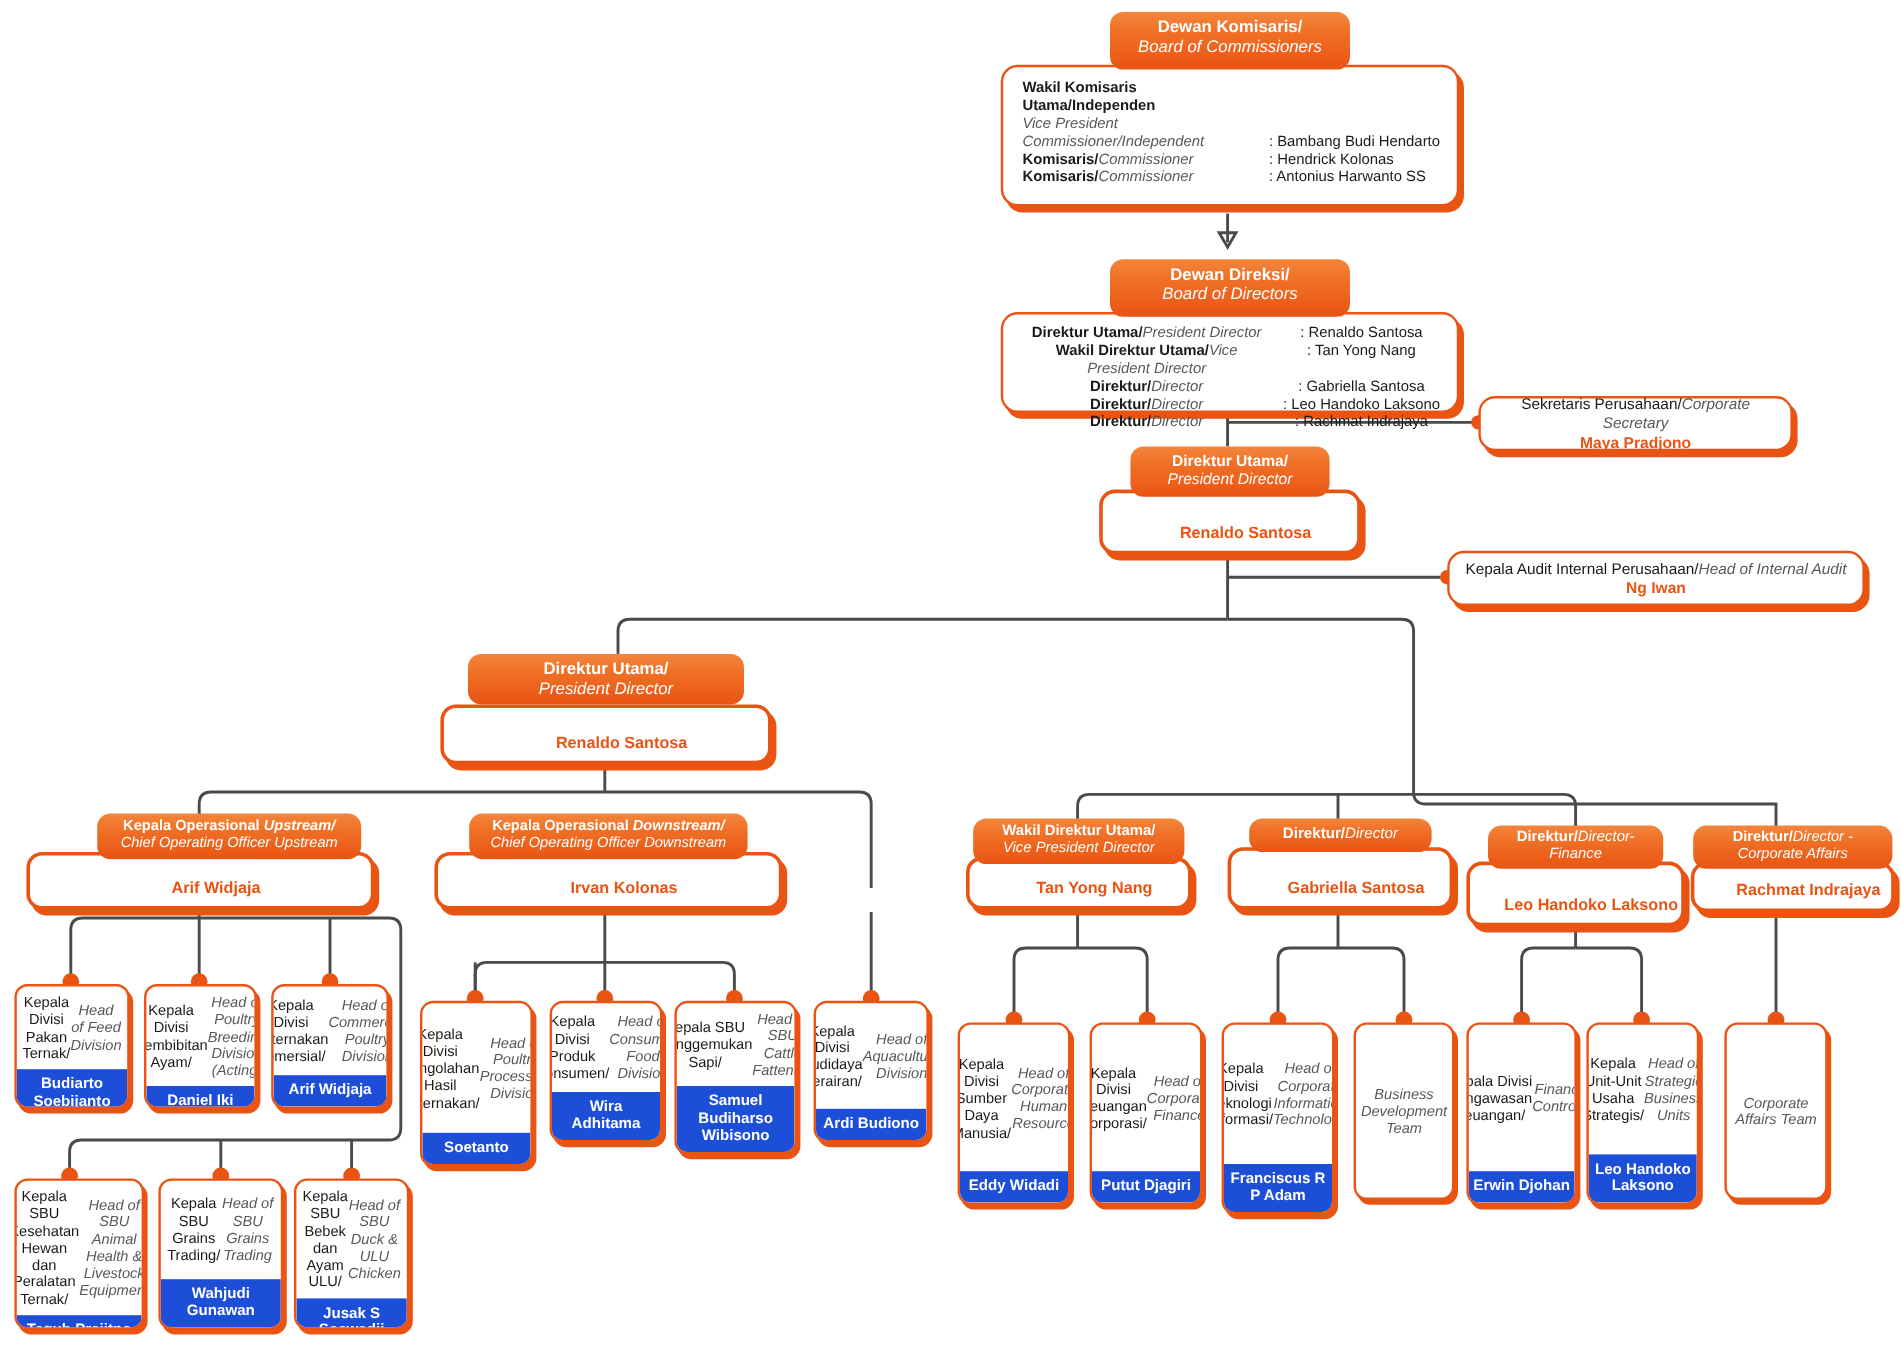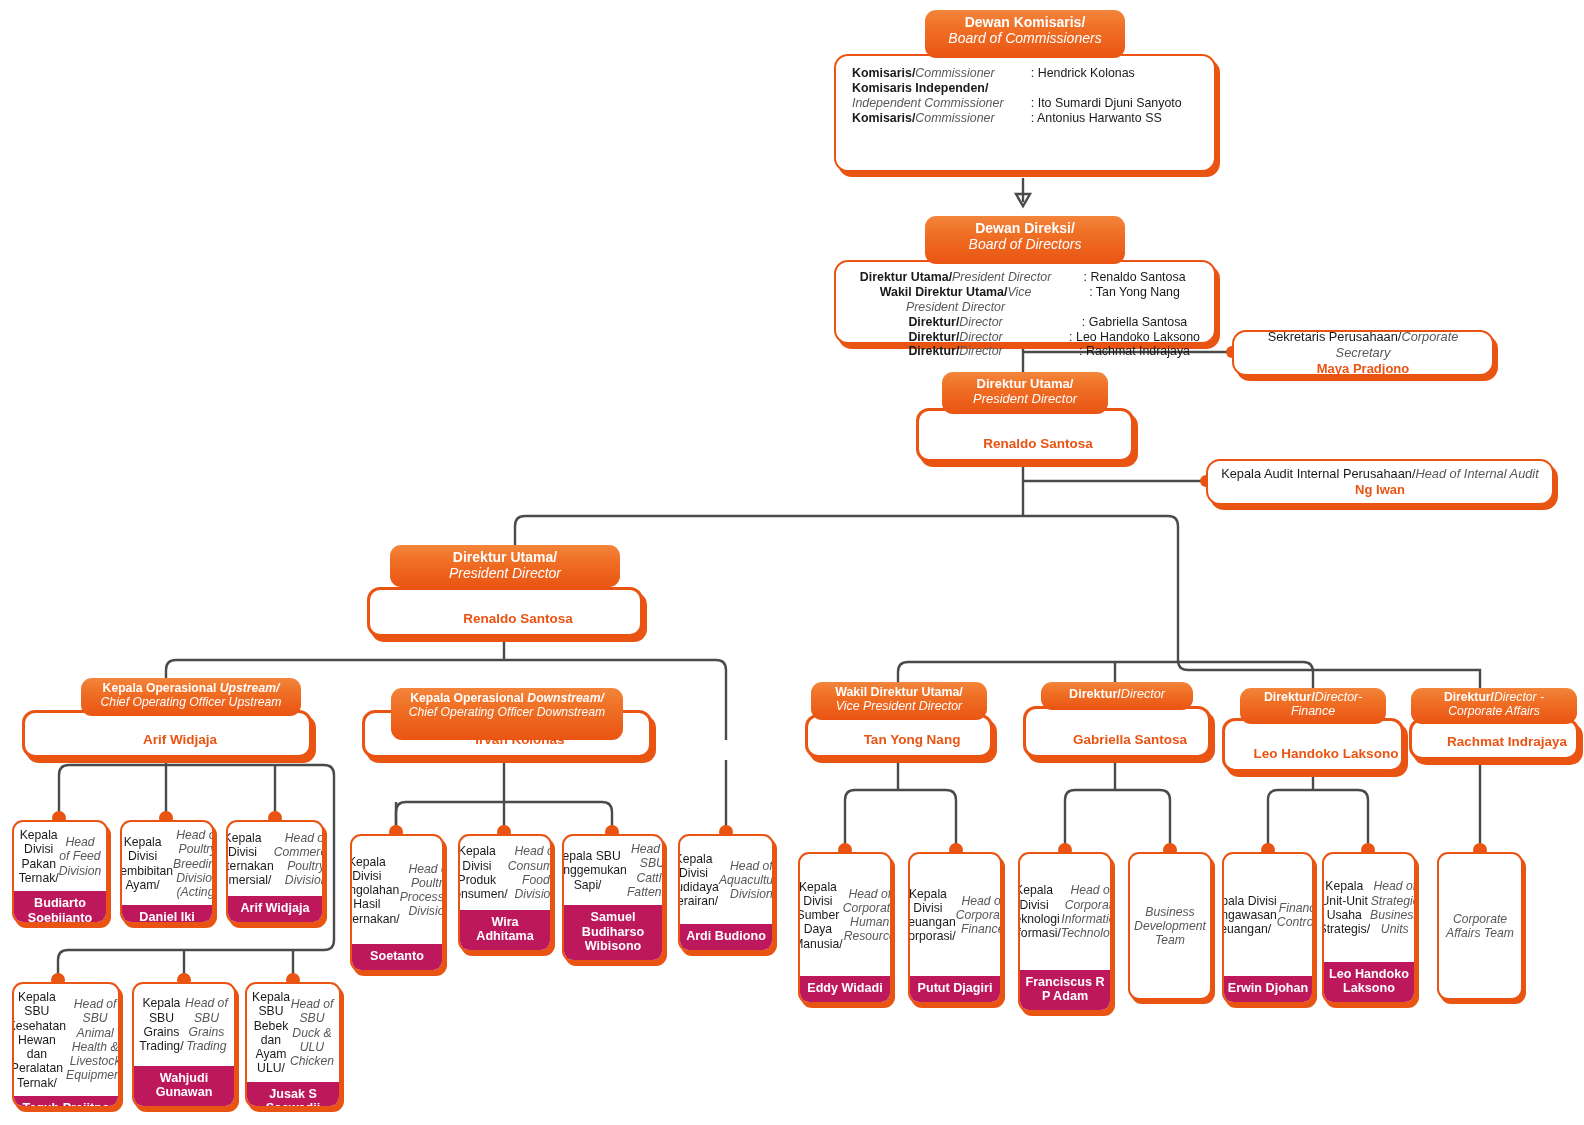--- a/index.html
+++ b/index.html
@@ -77,21 +77,21 @@
     box-shadow:3px 4px 0 0 #ea5413;
     display:flex;flex-direction:column;
   }
   .leaf .lt{
     flex:1 1 auto;display:flex;align-items:center;justify-content:center;
     padding:6px 5px;text-align:center;font-size:12.2px;line-height:1.17;
   }
   .leaf .lt b{font-weight:normal;color:#1a1a1a;}
   .leaf .lt i{font-style:italic;color:#58585a;}
   .leaf .lb{
-    flex:0 0 auto;background:#be185d;color:#fff;font-weight:bold;
+    flex:0 0 auto;background:#1d4ed8;color:#fff;font-weight:bold;
     font-size:12.6px;line-height:1.16;text-align:center;padding:5px 3px 6px 3px;
   }
   .leaf.noname .lt{font-style:italic;color:#58585a;}
 
   
   .capnode{position:absolute;z-index:3;}
   .capnode .cap{position:absolute;left:50%;transform:translateX(-50%);z-index:5;}
   .capnode .body{position:absolute;left:0;width:100%;z-index:3;
     display:flex;align-items:flex-end;justify-content:center;}
   .capnode .body .namestrip{width:100%;padding-bottom:7px;}
@@ -177,26 +177,26 @@
 
 <div class="node" style="left:834px;top:10px;width:382px;height:170px;">
   <div class="cap" style="position:absolute;left:50%;transform:translateX(-50%);top:0;width:200px;height:48px;font-size:14px;">
     <b>Dewan Komisaris/</b><br>
     <i>Board of Commissioners</i>
   </div>
   <div class="listpanel" style="position:absolute;left:0;top:44px;width:382px;height:118px;">
     <table class="rolelist">
       <tbody>
       <tr>
+        <td class="c1"><span class="roleline"><b>Wakil Komisaris Utama/Independen</b><br><i>Vice President Commissioner/Independent</i></span></td>
+        <td class="c2" style="vertical-align:bottom;"><span class="roleline">: Bambang Budi Hendarto</span></td>
+      </tr>
+      <tr>
         <td class="c1"><span class="roleline"><b>Komisaris/</b><i>Commissioner</i></span></td>
         <td class="c2"><span class="roleline">: Hendrick Kolonas</span></td>
-      </tr>
-      <tr>
-        <td class="c1"><span class="roleline"><b>Komisaris Independen/</b><br><i>Independent Commissioner</i></span></td>
-        <td class="c2" style="vertical-align:bottom;"><span class="roleline">: Ito Sumardi Djuni Sanyoto</span></td>
       </tr>
       <tr>
         <td class="c1"><span class="roleline"><b>Komisaris/</b><i>Commissioner</i></span></td>
         <td class="c2"><span class="roleline">: Antonius Harwanto SS</span></td>
       </tr>
     </tbody>
         </table>
   </div>
 </div>
 
@@ -267,21 +267,21 @@
   <div class="cap" style="top:0;width:220px;height:38px;font-size:12.2px;padding-top:4px;margin-left:24px;">
     <b><span>Kepala Operasional </span><i style="font-weight:bold">Upstream/</i></b><br>
     <i>Chief Operating Officer Upstream</i>
   </div>
   <div class="body" style="top:32px;height:48px;">
     <div class="namestrip">Arif Widjaja</div>
   </div>
 </div>
 
 <div class="capnode" style="left:362px;top:678px;width:290px;height:82px;">
-  <div class="cap" style="top:10px;width:232px;height:52px;font-size:12.2px;padding-top:4px;">
+  <div class="cap" style="top:0;width:232px;height:38px;font-size:12.2px;padding-top:4px;">
     <b><span>Kepala Operasional </span><i style="font-weight:bold">Downstream/</i></b><br>
     <i>Chief Operating Officer Downstream</i>
   </div>
   <div class="body" style="top:32px;height:48px;">
     <div class="namestrip">Irvan Kolonas</div>
   </div>
 </div>
 
 <div class="capnode" style="left:805px;top:682px;width:188px;height:78px;">
   <div class="cap" style="top:0;width:176px;height:38px;font-size:12.4px;padding-top:4px;">

